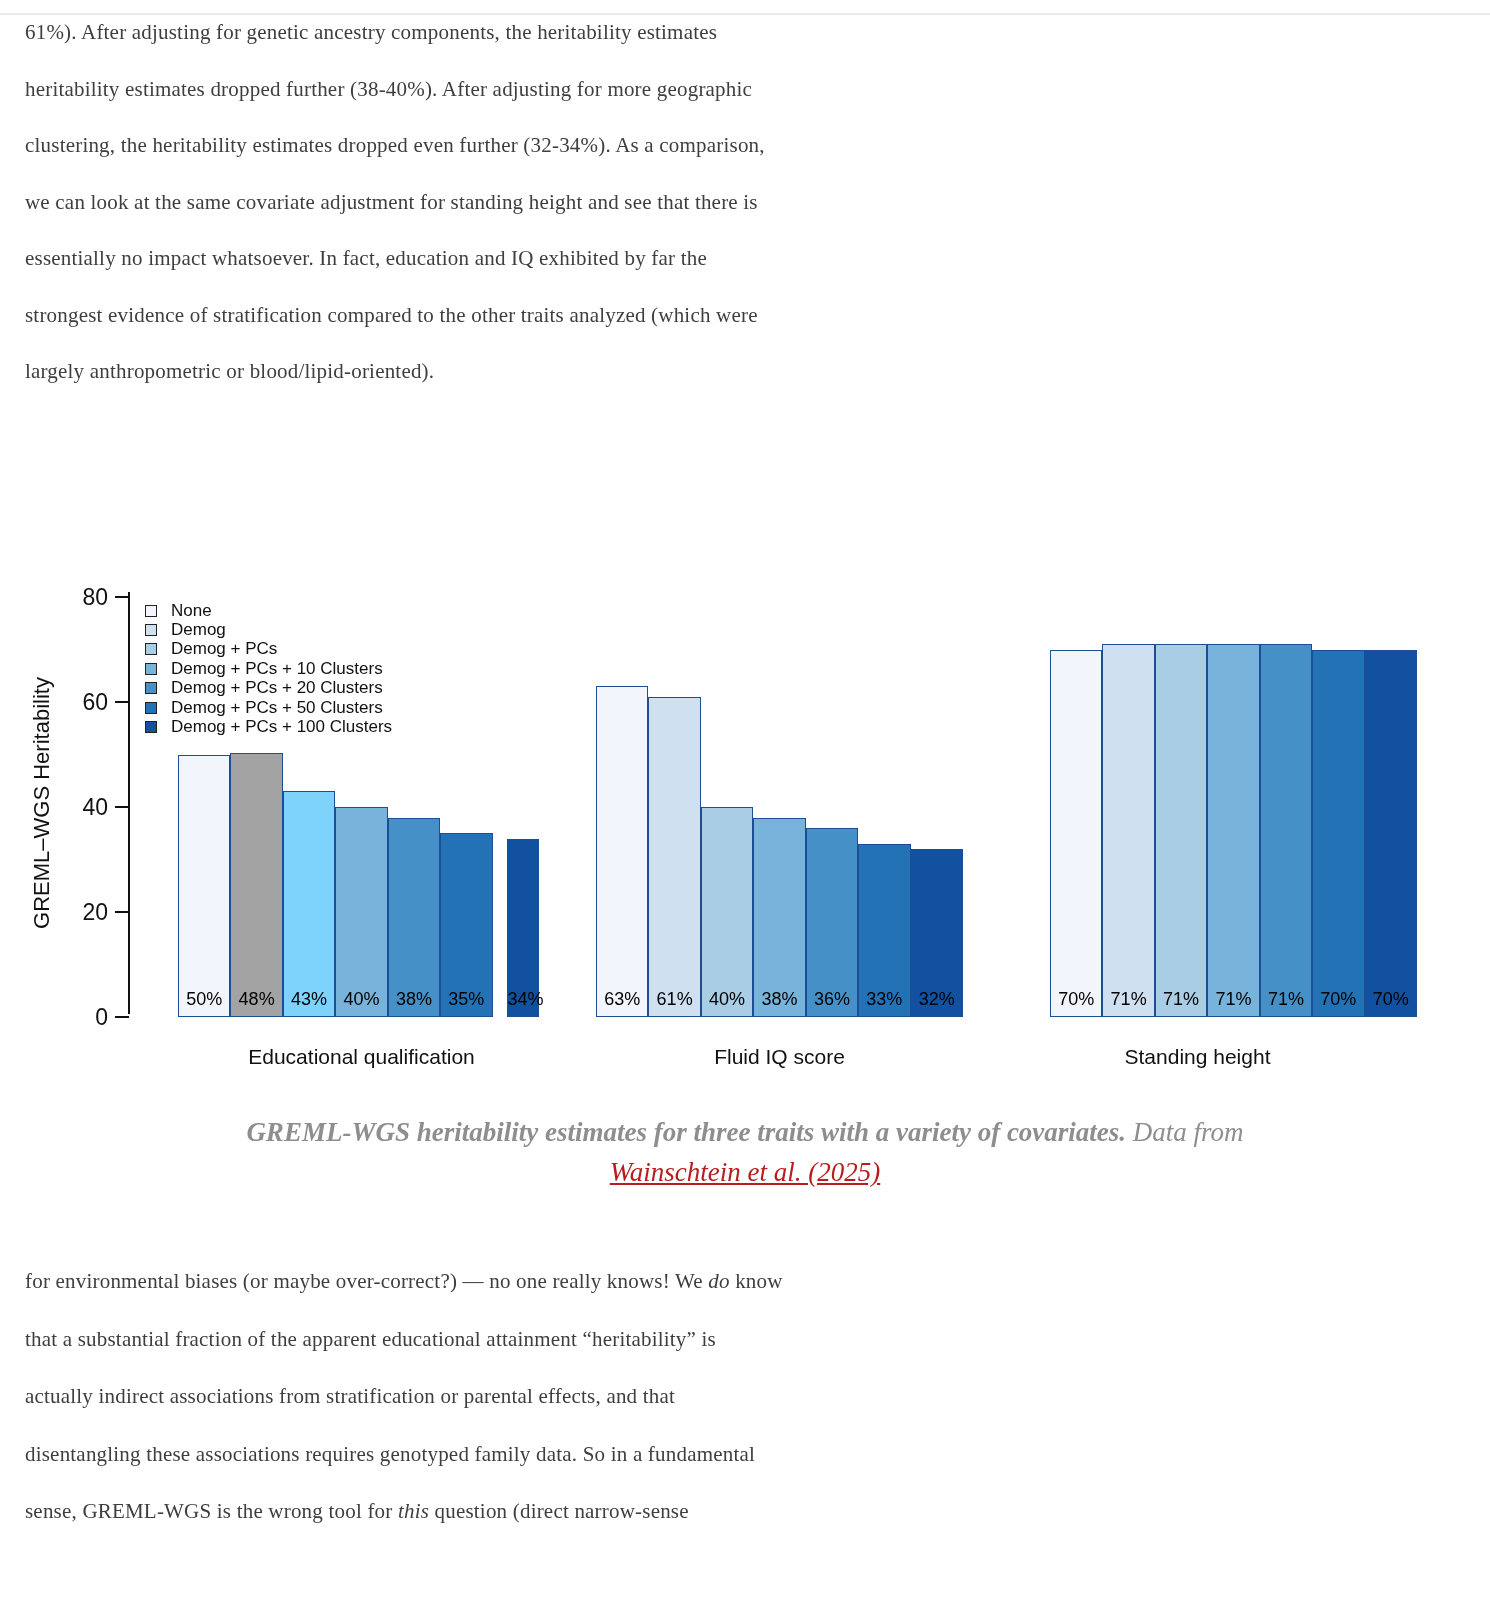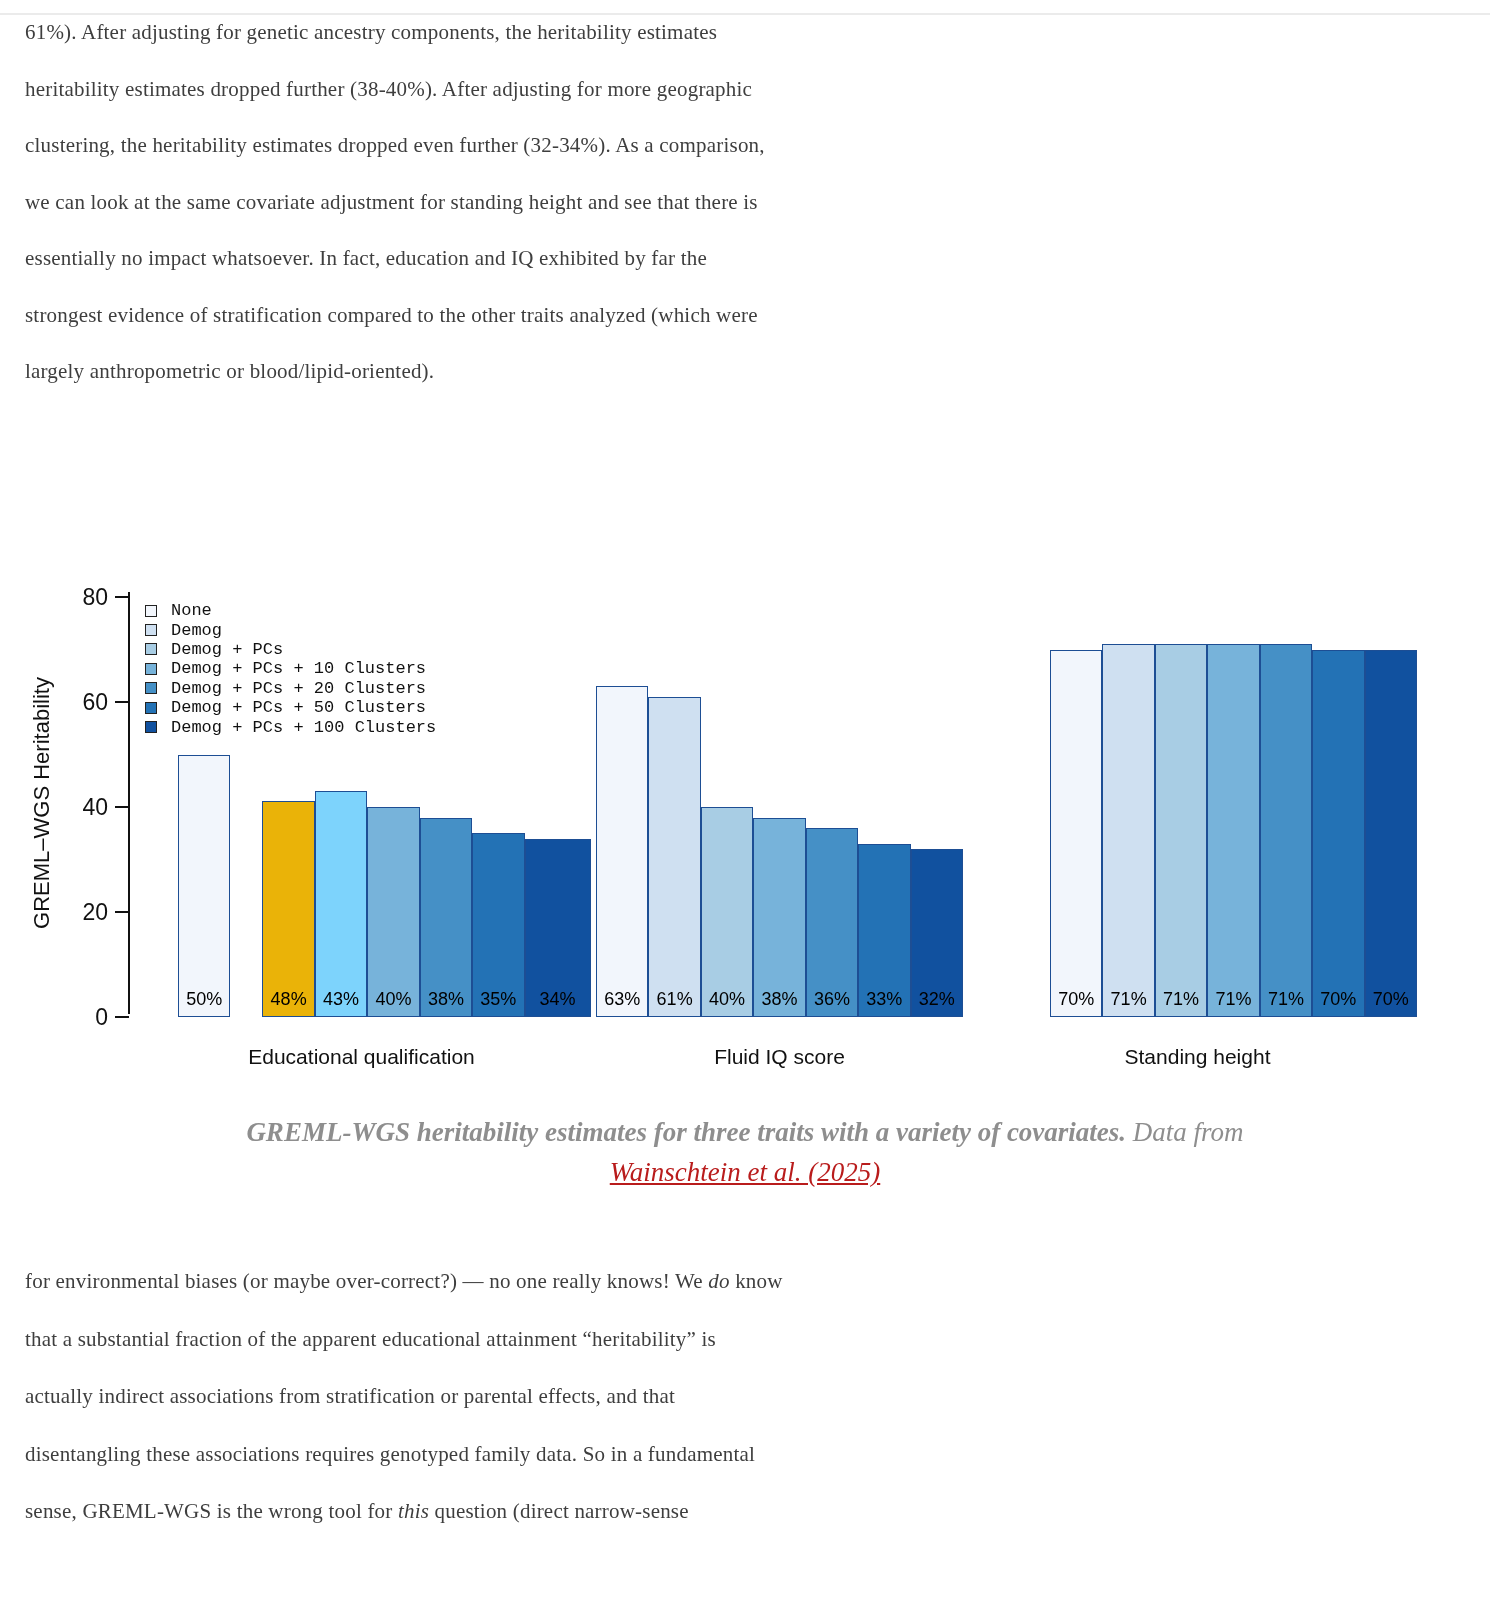--- a/index.html
+++ b/index.html
@@ -14,21 +14,21 @@
   .tline{white-space:nowrap;}
   .it{font-style:italic;}
   
   .chart{position:absolute;top:545px;left:0;width:1490px;height:530px;
          font-family:"Liberation Sans","DejaVu Sans",sans-serif;color:#111;}
   .y-axis-line{position:absolute;left:128px;top:47px;width:2px;height:422px;background:#111;}
   .y-tick{position:absolute;left:115px;width:14px;height:2px;background:#111;}
   .y-tick-label{position:absolute;left:30px;width:78px;text-align:right;font-size:23px;}
   .y-title{position:absolute;top:258px;left:42px;transform:translate(-50%,-50%) rotate(-90deg);
            white-space:nowrap;font-size:22px;}
-  .legend{position:absolute;left:145px;top:56px;font-family:Liberation Mono, monospace;}
+  .legend{position:absolute;left:145px;top:56px;}
   .legend-row{display:flex;align-items:center;height:19.4px;}
   .legend-swatch{width:12px;height:12px;border:1.4px solid #222;margin-right:14px;box-sizing:border-box;}
   .legend-label{font-size:17px;white-space:nowrap;}
   .bar-group{position:absolute;bottom:58px;display:flex;align-items:flex-end;}
   .bar{position:relative;box-sizing:border-box;}
   .bar-label{position:absolute;bottom:6px;left:0;right:0;text-align:center;font-size:18px;color:#000;}
   .group-label{position:absolute;top:500px;width:367px;text-align:center;font-size:21px;}
   
   .caption{position:absolute;top:1112px;left:0;width:1490px;text-align:center;
            font-style:italic;font-size:27px;line-height:40px;color:#8e8e8e;}
@@ -93,36 +93,36 @@
       <div class="legend-row">
         <span class="legend-swatch" style="background: rgb(17, 81, 159);"></span>
         <span class="legend-label">Demog + PCs + 100 Clusters</span>
       </div>
     </div>
   <div id="bars">
       <div class="bar-group" style="left: 178px;">
         <div class="bar" style="width: 52.4286px; height: 262.5px; background: rgb(242, 246, 252); border: 1.5px solid rgb(29, 78, 148);">
           <div class="bar-label">50%</div>
         </div>
-        <div class="bar" style="width: 52.4286px; height: 216px; background: #eab308; border: 1.5px solid rgb(29, 78, 148); margin-left: 32px;">
+        <div class="bar" style="width: 52.4286px; height: 264px; background: #a3a3a3; border: 1.5px solid rgb(29, 78, 148);">
           <div class="bar-label">48%</div>
         </div>
         <div class="bar" style="width: 52.4286px; height: 225.75px; background: #7dd3fc; border: 1.5px solid rgb(29, 78, 148);">
           <div class="bar-label">43%</div>
         </div>
         <div class="bar" style="width: 52.4286px; height: 210px; background: rgb(119, 179, 218); border: 1.5px solid rgb(29, 78, 148);">
           <div class="bar-label">40%</div>
         </div>
         <div class="bar" style="width: 52.4286px; height: 199.5px; background: rgb(69, 144, 198); border: 1.5px solid rgb(29, 78, 148);">
           <div class="bar-label">38%</div>
         </div>
         <div class="bar" style="width: 52.4286px; height: 183.75px; background: rgb(35, 114, 181); border: 1.5px solid rgb(29, 78, 148);">
           <div class="bar-label">35%</div>
         </div>
-        <div class="bar" style="width: 66px; height: 178.5px; background: rgb(17, 81, 159); border: 1.5px solid rgb(29, 78, 148);">
+        <div class="bar" style="width: 32px; height: 178.5px; background: rgb(17, 81, 159); border: 1.5px solid rgb(29, 78, 148); margin-left: 14px;">
           <div class="bar-label">34%</div>
         </div>
       </div>
       <div class="group-label" style="left: 178px;">Educational qualification</div>
       <div class="bar-group" style="left: 596px;">
         <div class="bar" style="width: 52.4286px; height: 330.75px; background: rgb(242, 246, 252); border: 1.5px solid rgb(29, 78, 148);">
           <div class="bar-label">63%</div>
         </div>
         <div class="bar" style="width: 52.4286px; height: 320.25px; background: rgb(207, 224, 241); border: 1.5px solid rgb(29, 78, 148);">
           <div class="bar-label">61%</div>

